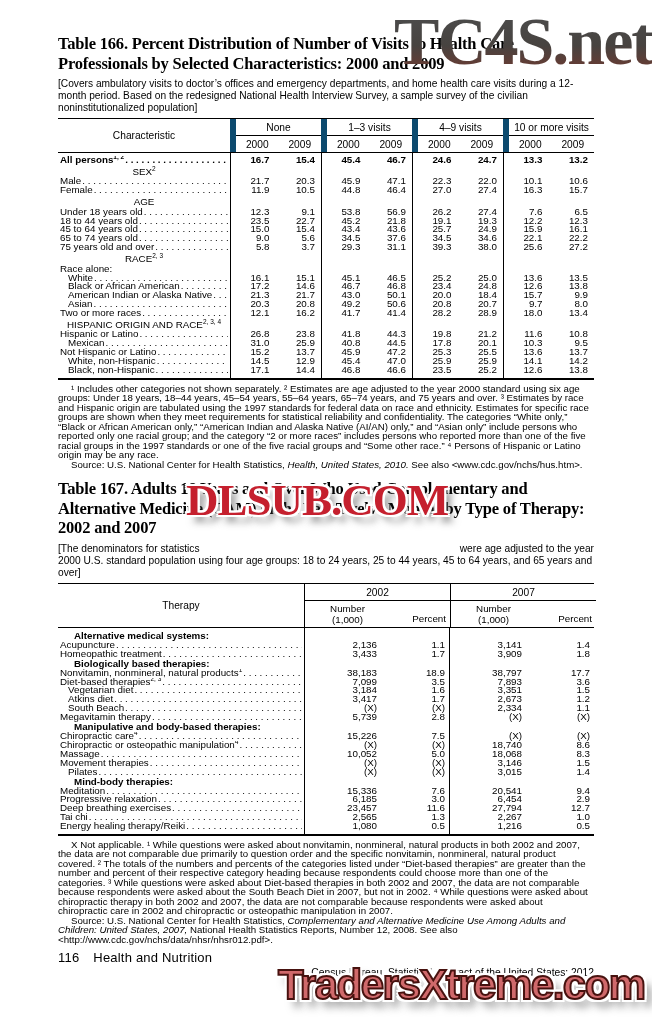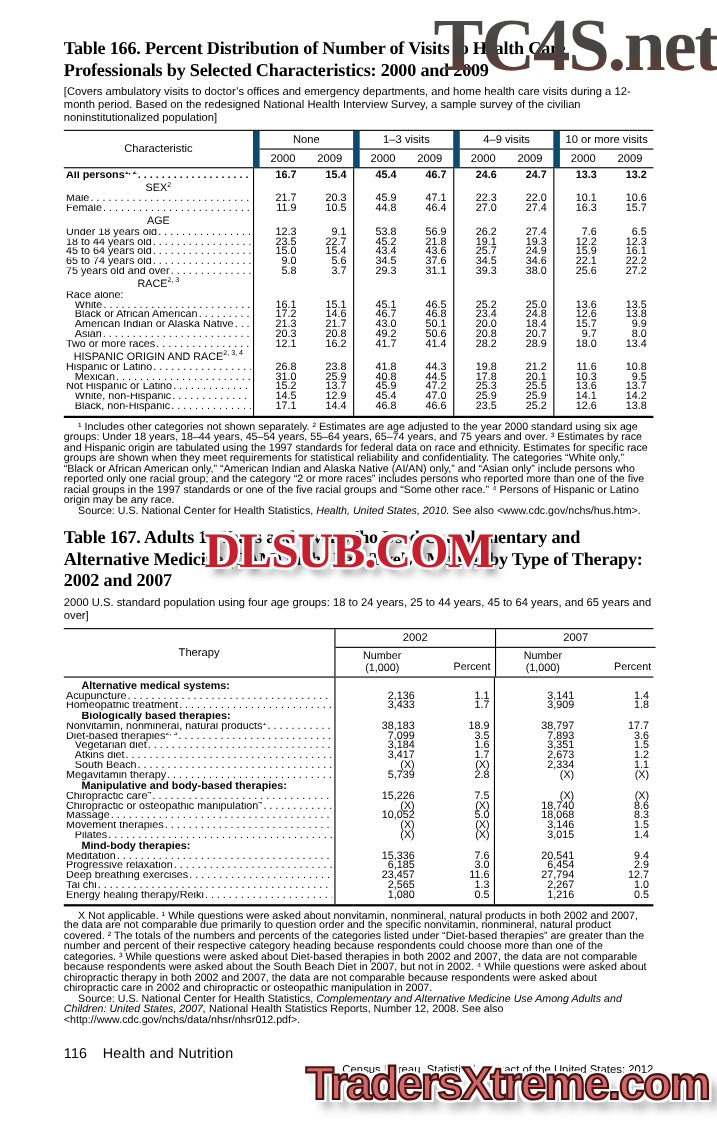--- a/index.html
+++ b/index.html
@@ -413,20 +413,24 @@
     </div>
 
     <div class="fn">
       <p>¹ Includes other categories not shown separately. ² Estimates are age adjusted to the year 2000 standard using six age groups: Under 18 years, 18–44 years, 45–54 years, 55–64 years, 65–74 years, and 75 years and over. ³ Estimates by race and Hispanic origin are tabulated using the 1997 standards for federal data on race and ethnicity. Estimates for specific race groups are shown when they meet requirements for statistical reliability and confidentiality. The categories “White only,” “Black or African American only,” “American Indian and Alaska Native (AI/AN) only,” and “Asian only” include persons who reported only one racial group; and the category “2 or more races” includes persons who reported more than one of the five racial groups in the 1997 standards or one of the five racial groups and “Some other race.” ⁴ Persons of Hispanic or Latino origin may be any race.</p>
       <p><span>Source: U.S. National Center for Health Statistics, </span><i>Health, United States, 2010.</i><span> See also &lt;www.cdc.gov/nchs/hus.htm&gt;.</span></p>
     </div>
 
     <h1 class="ttl ttl2"><span>Table 167. Adults 18 Years and Over Who Used Complementary and</span><br><span>Alternative Medicine (CAM) in the Past Twelve Months by Type of Therapy:</span><br><span>2002 and 2007</span></h1>
 
     <p class="headnote">
+      <span class="hl-row">
+          <span>[The denominators for statistics</span>
+          <span>were age adjusted to the year</span>
+        </span>
       <span>2000 U.S. standard population using four age groups: 18 to 24 years, 25 to 44 years, 45 to 64 years, and 65 years and over]</span>
     </p>
 
     <div class="tbl t167">
       <div class="thead">
         <div class="char-head">Therapy</div>
         <div class="hgroup">
           <div class="gname">2002</div>
           <div class="gsub">
             <div class="gnum">

